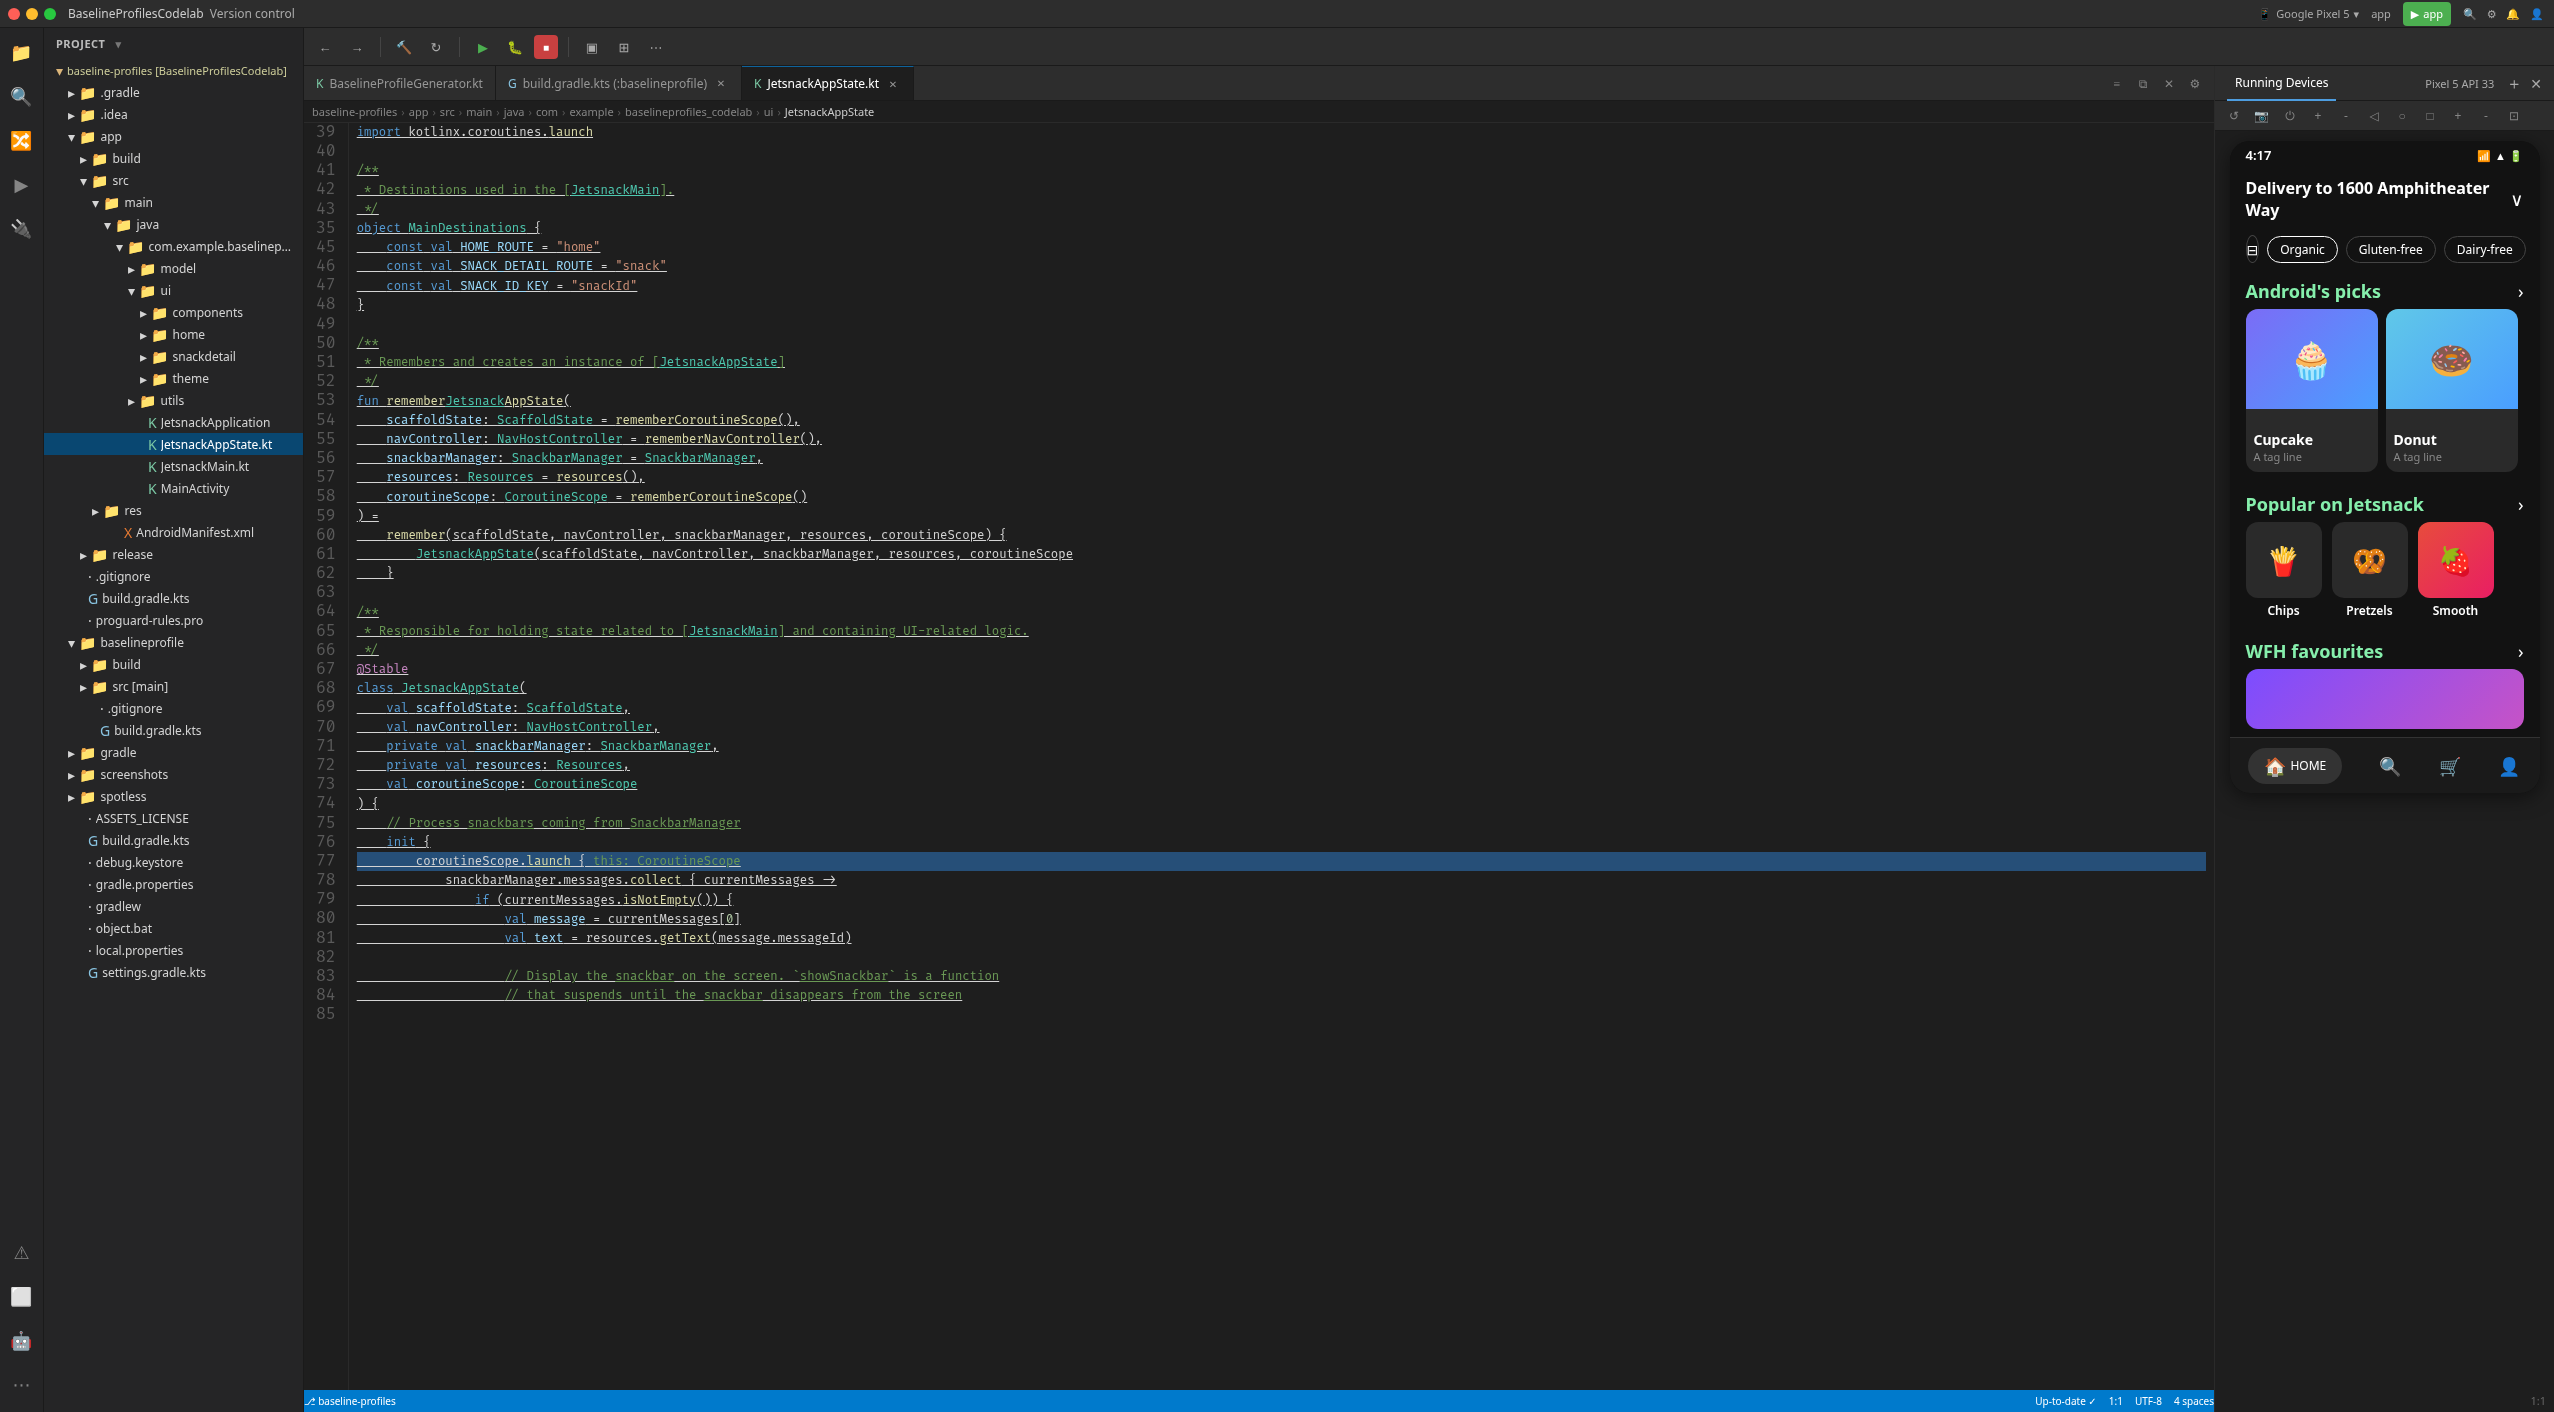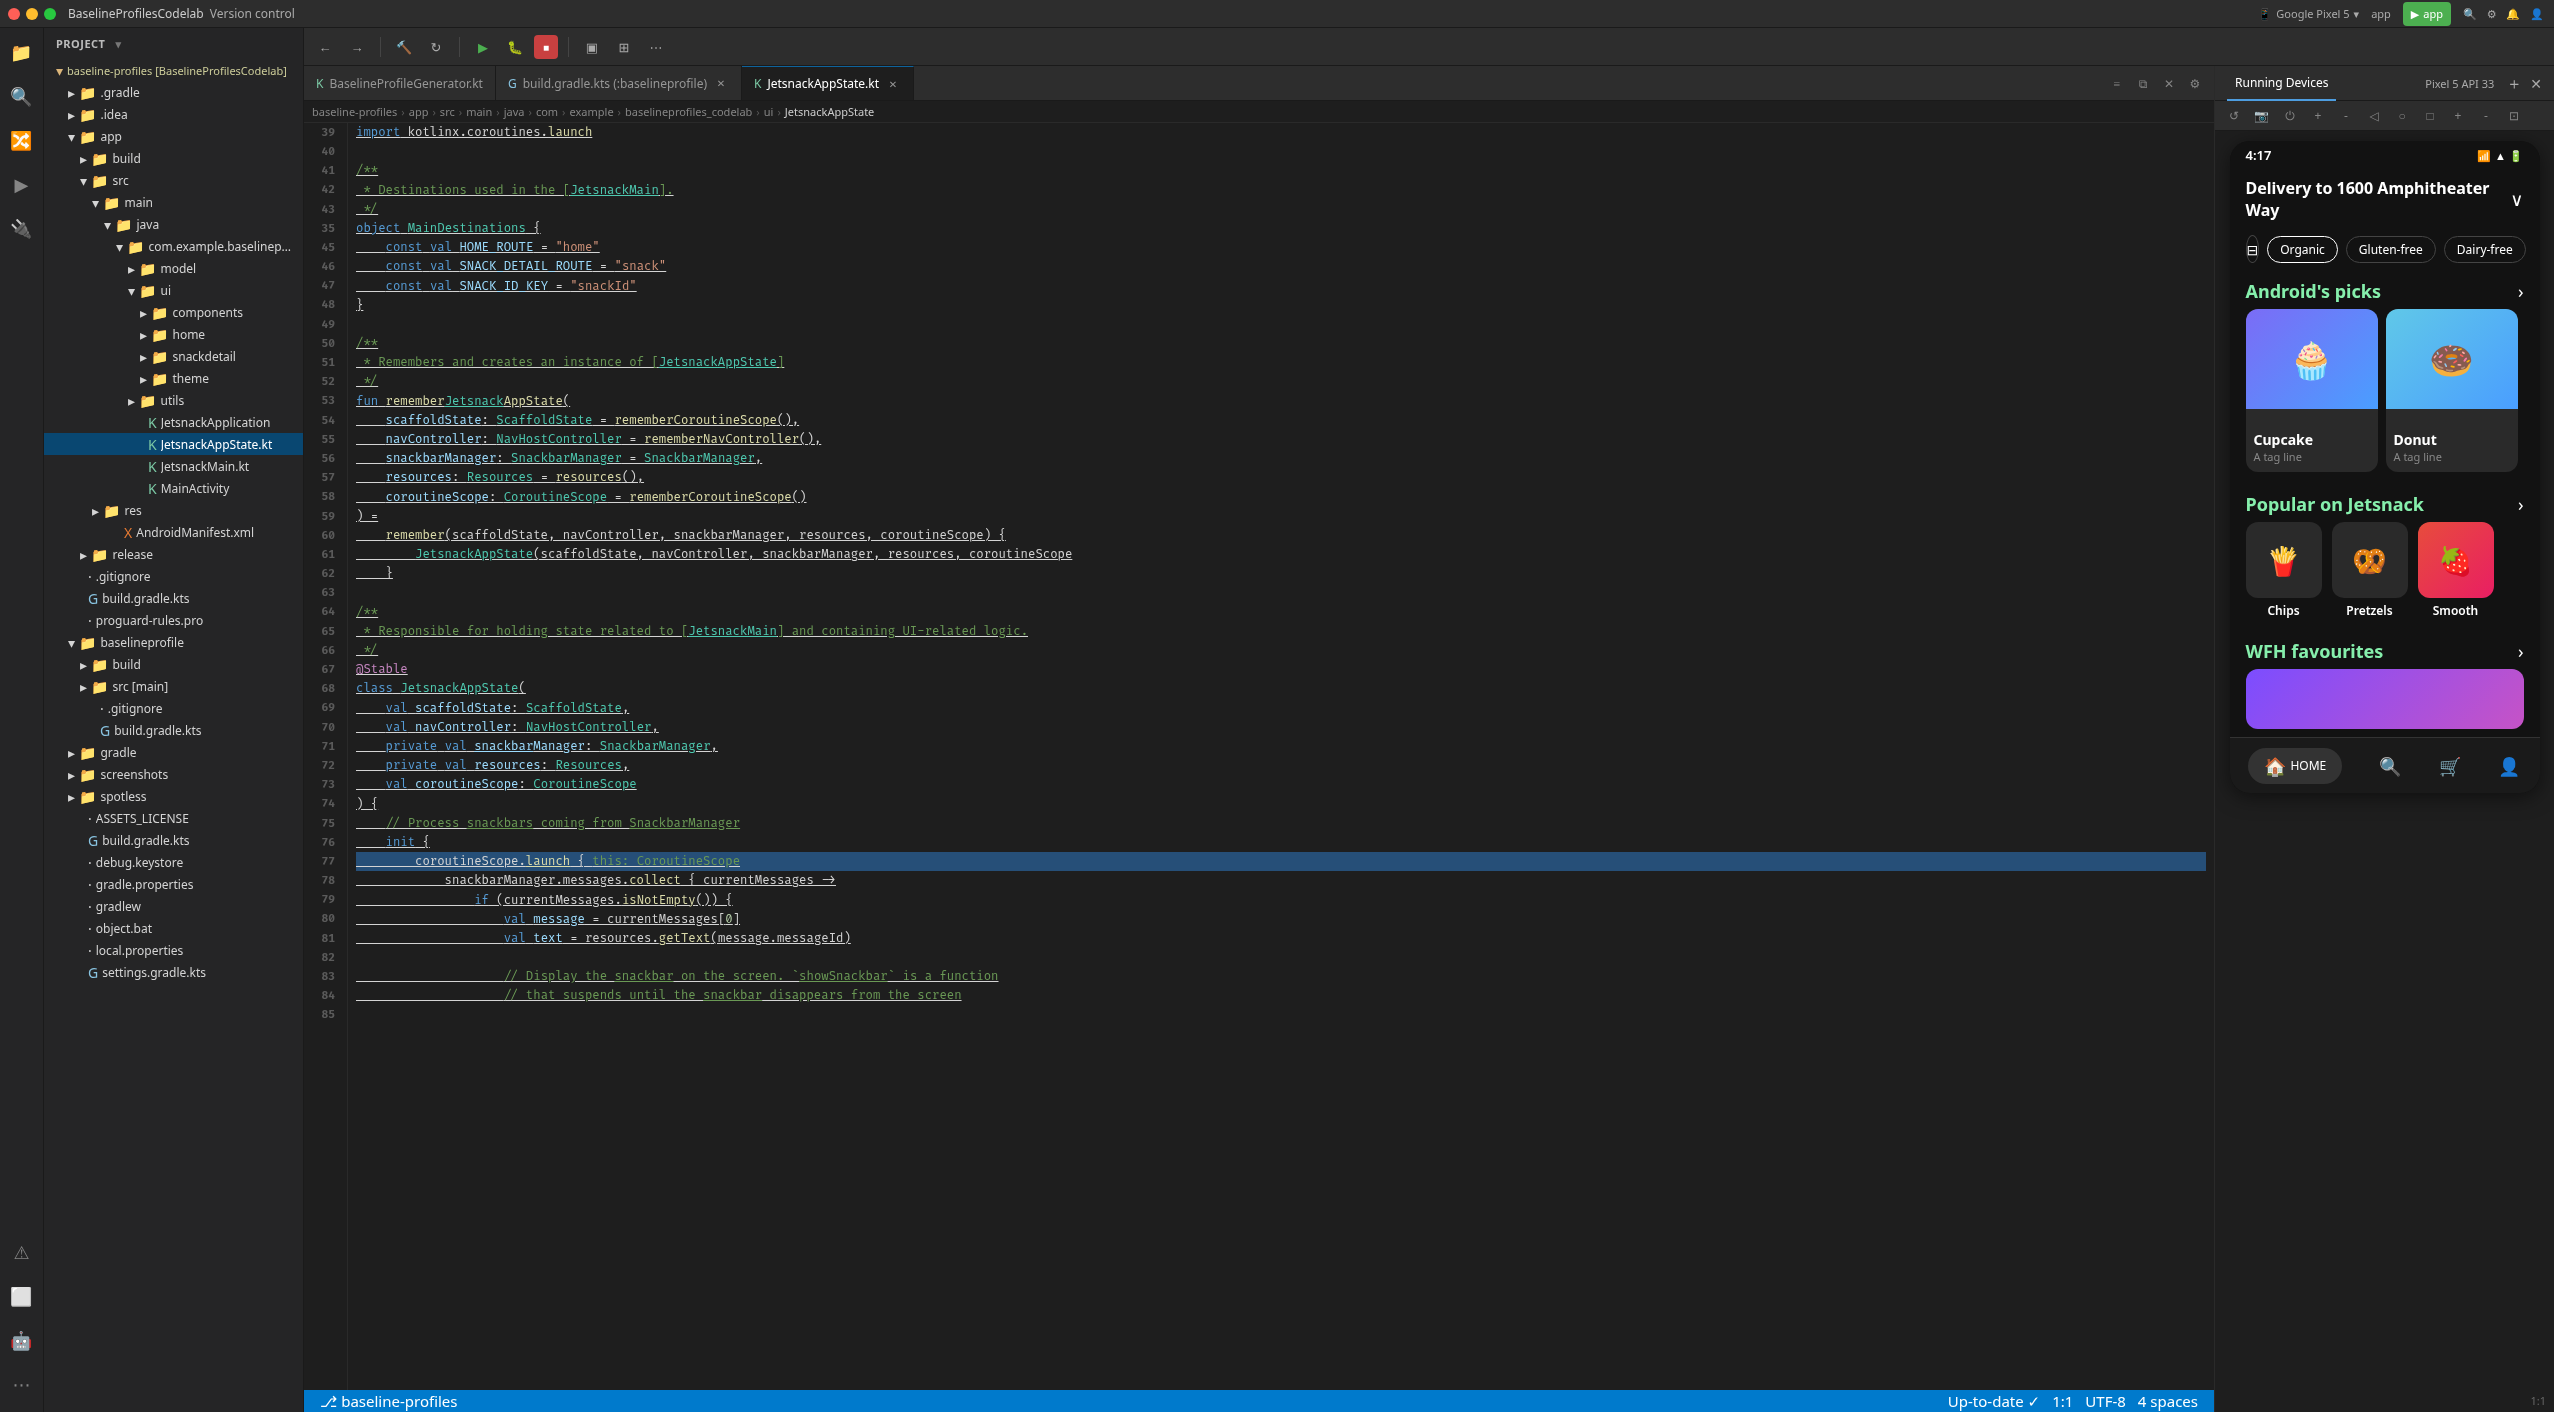--- a/index.html
+++ b/index.html
@@ -225,22 +225,21 @@
       user-select: none;
       background: #1e1e1e;
       min-width: 44px;
       border-right: 1px solid #2a2a2a;
     }
     .line-number {
       height: 19.2px;
       display: flex;
       align-items: center;
       justify-content: flex-end;
-      font-size: 11px;
-      font-weight: bold;
+      font-size: 16px;
     }
     .code-content {
       flex: 1;
       padding: 0 8px;
       overflow-x: auto;
     }
     .code-line {
       height: 19.2px;
       display: flex;
       align-items: flex-end;
@@ -259,22 +258,22 @@
     .ann { color: #c586c0; }
     .link { color: #4ec9b0; text-decoration: underline; }
     .plain { color: #d4d4d4; }
 
     
     .status-bar {
       height: 22px;
       background: #007acc;
       display: flex;
       align-items: center;
-      padding: 0 16px;
-      font-size: 15px;
+      padding: 0 0;
+      font-size: 10px;
       color: #fff;
       gap: 12px;
     }
     .status-bar-right {
       margin-left: auto;
       display: flex;
       gap: 12px;
     }
 
     

